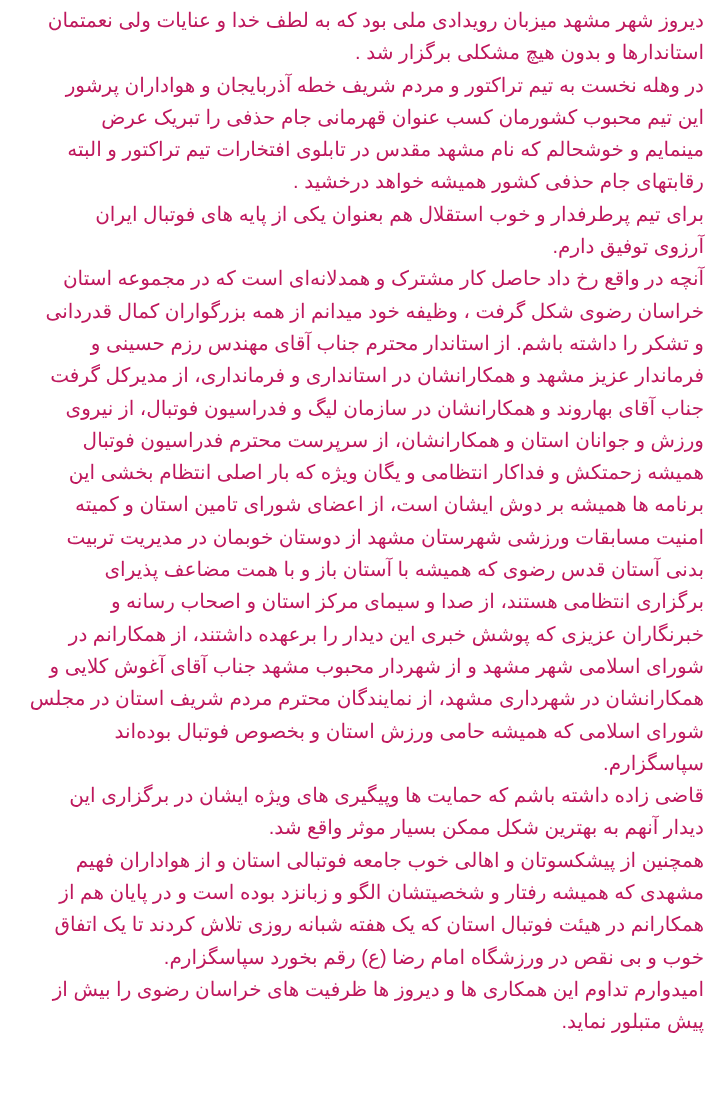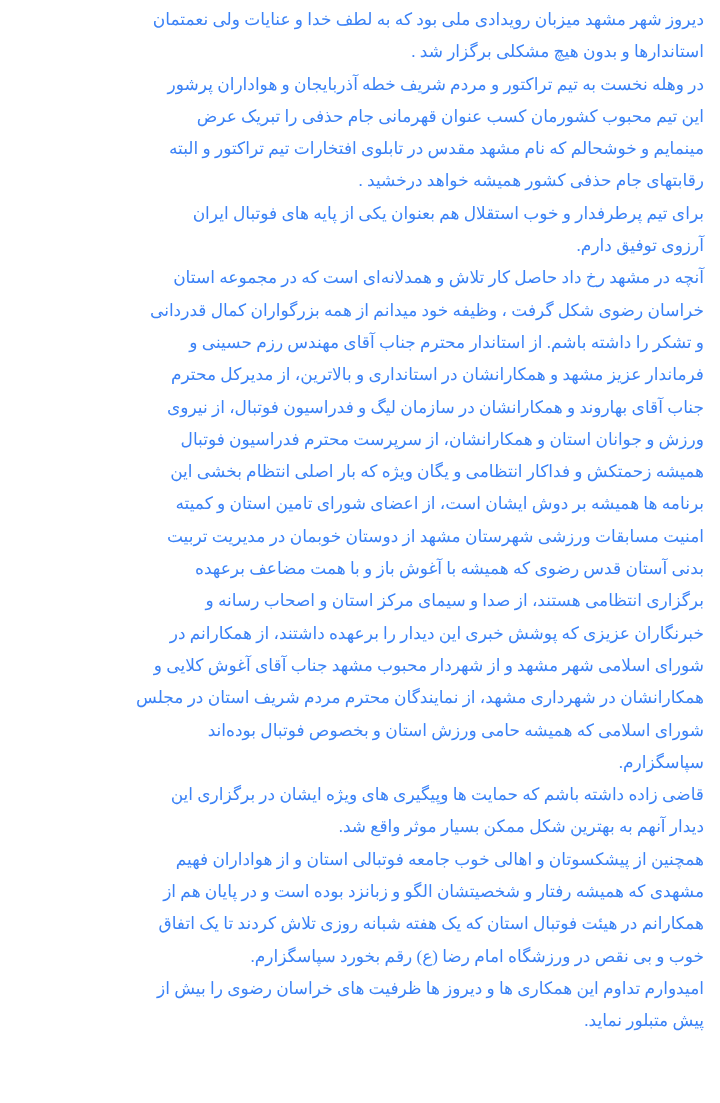--- a/index.html
+++ b/index.html
@@ -14,24 +14,24 @@
   }
   .page {
     box-sizing: border-box;
     width: 720px;
     height: 1103px;
     padding: 4px 16px 0 12px;
     background: #ffffff;
     direction: rtl;
   }
   .article-text {
-    font-family: Liberation Serif, serif;
-    font-size: 17px;
+    font-family: Liberation Sans, sans-serif;
+    font-size: 20px;
     font-weight: 400;
-    color: #3b82f6;
+    color: #be185d;
     text-align: right;
   }
   .paragraph {
     margin: 0;
     padding: 0;
   }
   .text-line {
     display: block;
     line-height: 32.3px;
     white-space: nowrap;
@@ -52,30 +52,30 @@
         <span class="text-line">در وهله نخست به تیم تراکتور و مردم شریف خطه آذربایجان و هواداران پرشور</span>
         <span class="text-line">این تیم محبوب کشورمان کسب عنوان قهرمانی جام حذفی را تبریک عرض</span>
         <span class="text-line">مینمایم و خوشحالم که نام مشهد مقدس در تابلوی افتخارات تیم تراکتور و البته</span>
         <span class="text-line">رقابتهای جام حذفی کشور همیشه خواهد درخشید .</span>
       </p>
       <p class="paragraph">
         <span class="text-line">برای تیم پرطرفدار و خوب استقلال هم بعنوان یکی از پایه های فوتبال ایران</span>
         <span class="text-line">آرزوی توفیق دارم.</span>
       </p>
       <p class="paragraph">
-        <span class="text-line">آنچه در مشهد رخ داد حاصل کار تلاش و همدلانه‌ای است که در مجموعه استان</span>
+        <span class="text-line">آنچه در واقع رخ داد حاصل کار مشترک و همدلانه‌ای است که در مجموعه استان</span>
         <span class="text-line">خراسان رضوی شکل گرفت ، وظیفه خود میدانم از همه بزرگواران کمال قدردانی</span>
         <span class="text-line">و تشکر را داشته باشم. از استاندار محترم جناب آقای مهندس رزم حسینی و</span>
-        <span class="text-line">فرماندار عزیز مشهد و همکارانشان در استانداری و بالاترین، از مدیرکل محترم</span>
+        <span class="text-line">فرماندار عزیز مشهد و همکارانشان در استانداری و فرمانداری، از مدیرکل گرفت</span>
         <span class="text-line">جناب آقای بهاروند و همکارانشان در سازمان لیگ و فدراسیون فوتبال، از نیروی</span>
         <span class="text-line">ورزش و جوانان استان و همکارانشان، از سرپرست محترم فدراسیون فوتبال</span>
         <span class="text-line">همیشه زحمتکش و فداکار انتظامی و یگان ویژه که بار اصلی انتظام بخشی این</span>
         <span class="text-line">برنامه ها همیشه بر دوش ایشان است، از اعضای شورای تامین استان و کمیته</span>
         <span class="text-line">امنیت مسابقات ورزشی شهرستان مشهد از دوستان خوبمان در مدیریت تربیت</span>
-        <span class="text-line">بدنی آستان قدس رضوی که همیشه با آغوش باز و با همت مضاعف برعهده</span>
+        <span class="text-line">بدنی آستان قدس رضوی که همیشه با آستان باز و با همت مضاعف پذیرای</span>
         <span class="text-line">برگزاری انتظامی هستند، از صدا و سیمای مرکز استان و اصحاب رسانه و</span>
         <span class="text-line">خبرنگاران عزیزی که پوشش خبری این دیدار را برعهده داشتند، از همکارانم در</span>
         <span class="text-line">شورای اسلامی شهر مشهد و از شهردار محبوب مشهد جناب آقای آغوش کلایی و</span>
         <span class="text-line">همکارانشان در شهرداری مشهد، از نمایندگان محترم مردم شریف استان در مجلس</span>
         <span class="text-line">شورای اسلامی که همیشه حامی ورزش استان و بخصوص فوتبال بوده‌اند</span>
         <span class="text-line">سپاسگزارم.</span>
       </p>
       <p class="paragraph">
         <span class="text-line">قاضی زاده داشته باشم که حمایت ها وپیگیری های ویژه ایشان در برگزاری این</span>
         <span class="text-line">دیدار آنهم به بهترین شکل ممکن بسیار موثر واقع شد.</span>

